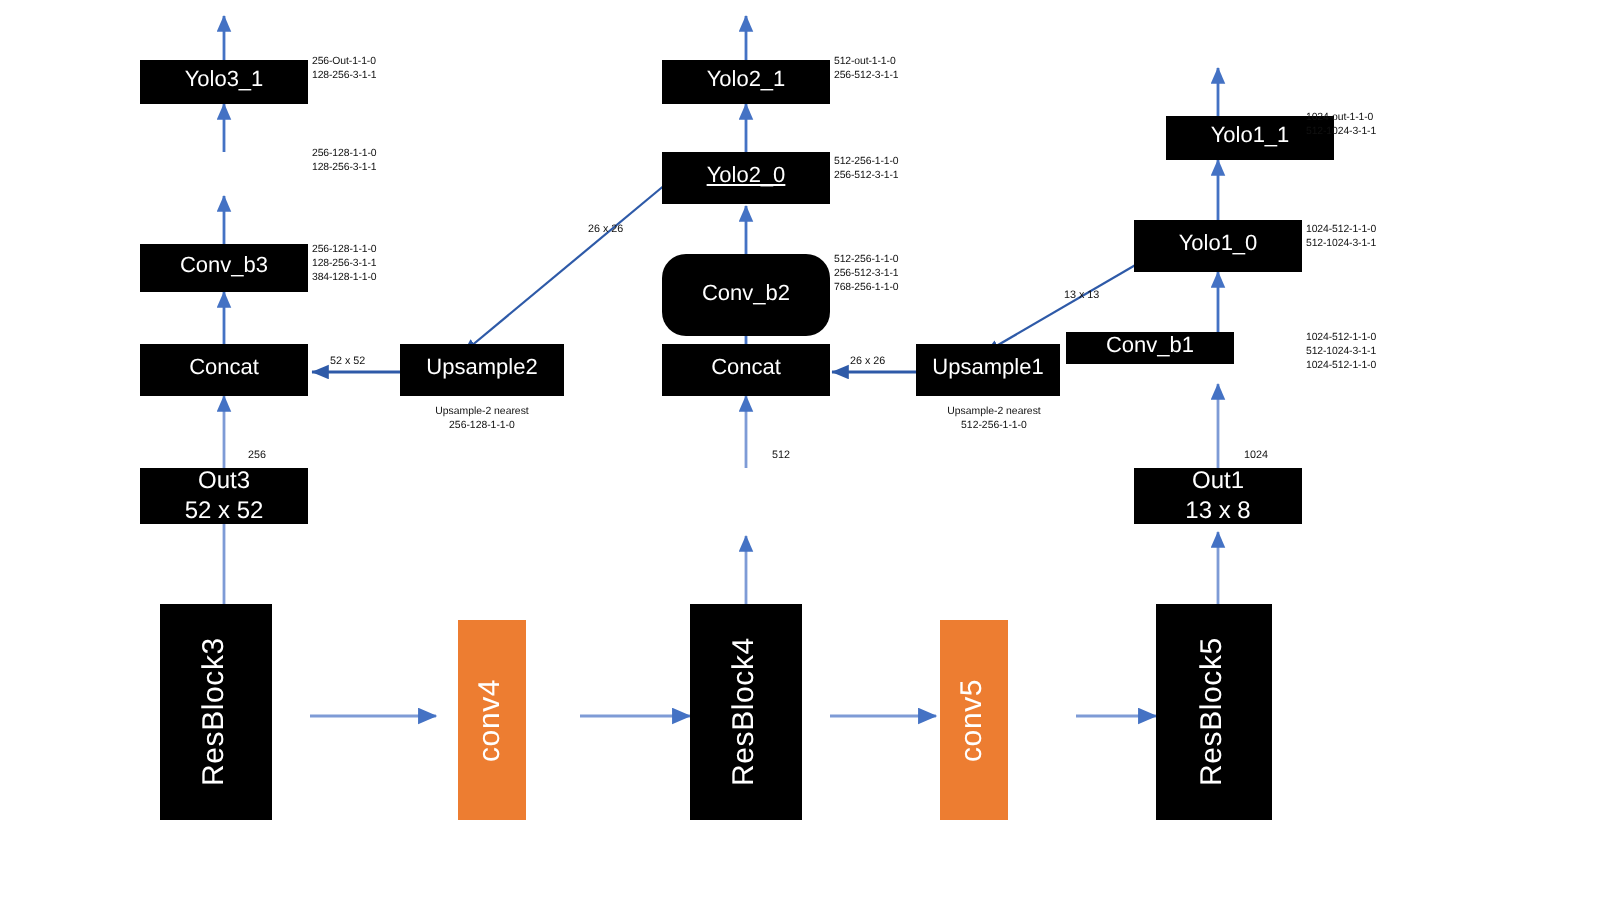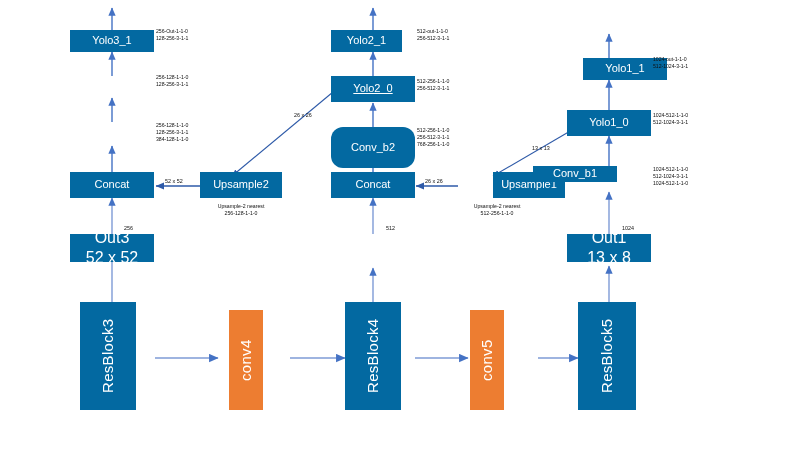--- a/index.html
+++ b/index.html
@@ -6,39 +6,39 @@
   body{
     width:800px;height:450px;
     background:#ffffff;
     font-family:"Liberation Sans", sans-serif;
     overflow:hidden;
     position:relative;
   }
   #canvas{position:absolute;left:0;top:0;width:800px;height:450px;}
   .node{
     position:absolute;
-    background:#0369a1;
+    background:#000000;
     color:#ffffff;
     display:flex;
     align-items:center;
     justify-content:center;
     text-align:center;
     font-size:11px;
     line-height:1.25;
     box-sizing:border-box;
     z-index:3;
   }
   .node.orange{background:#ED7D31;}
   .node.vert{
     writing-mode:vertical-rl;
     transform:rotate(180deg);
     font-size:15px;
     letter-spacing:0.3px;
   }
-  .node.big{font-size:16px;}
+  .node.big{font-size:12px;}
   .ann{
     position:absolute;
     font-size:5.2px;
     line-height:1.35;
     color:#111111;
     white-space:pre;
     z-index:4;
     letter-spacing:-0.05px;
   }
   .edgelabel{
@@ -109,55 +109,56 @@
     <line x1="609" y1="302" x2="609" y2="266" stroke="#7E9BD6" stroke-width="1.4" marker-end="url(#ah)"></line>
   </svg>
 
   <div class="node" style="left:70px;top:30px;width:84px;height:22px;">Yolo3_1</div>
   <div class="ann" style="left:156px;top:28px;">256-Out-1-1-0
 128-256-3-1-1</div>
 
   <div class="ann" style="left:156px;top:74px;">256-128-1-1-0
 128-256-3-1-1</div>
 
+  <div class="node" style="left:70px;top:122px;width:84px;height:24px;">Conv_b3</div>
   <div class="ann" style="left:156px;top:122px;">256-128-1-1-0
 128-256-3-1-1
 384-128-1-1-0</div>
 
   <div class="node" style="left:70px;top:172px;width:84px;height:26px;">Concat</div>
 
   <div class="node big" style="left:70px;top:234px;width:84px;height:28px;white-space:pre;">Out3
 52 x 52</div>
   <div class="edgelabel" style="left:124px;top:225px;">256</div>
 
   <div class="node" style="left:200px;top:172px;width:82px;height:26px;">Upsample2</div>
   <div class="caption" style="left:200px;top:203px;width:82px;">Upsample-2 nearest
 256-128-1-1-0</div>
 
   <div class="edgelabel" style="left:165px;top:178px;">52 x 52</div>
   <div class="edgelabel" style="left:294px;top:112px;">26 x 26</div>
 
-  <div class="node" style="left:331px;top:30px;width:71px;height:22px;">Yolo2_1</div>
+  <div class="node" style="left:331px;top:30px;width:84px;height:22px;">Yolo2_1</div>
   <div class="ann" style="left:417px;top:28px;">512-out-1-1-0
 256-512-3-1-1</div>
 
   <div class="node" style="left:331px;top:76px;width:84px;height:26px;text-decoration:underline;">Yolo2_0</div>
   <div class="ann" style="left:417px;top:78px;">512-256-1-1-0
 256-512-3-1-1</div>
 
   <div class="node" style="left:331px;top:127px;width:84px;height:41px;border-radius:12px;">Conv_b2</div>
   <div class="ann" style="left:417px;top:127px;">512-256-1-1-0
 256-512-3-1-1
 768-256-1-1-0</div>
 
   <div class="node" style="left:331px;top:172px;width:84px;height:26px;">Concat</div>
 
   <div class="edgelabel" style="left:386px;top:225px;">512</div>
 
-  <div class="node" style="left:458px;top:172px;width:72px;height:26px;margin-left:35px;">Upsample1</div>
+  <div class="node" style="left:458px;top:172px;width:72px;height:26px;">Upsample1</div>
   <div class="caption" style="left:456px;top:203px;width:82px;">Upsample-2 nearest
 512-256-1-1-0</div>
 
   <div class="edgelabel" style="left:425px;top:178px;">26 x 26</div>
   <div class="edgelabel" style="left:532px;top:145px;">13 x 13</div>
 
   <div class="node" style="left:567px;top:58px;width:84px;height:22px;margin-left:16px;">Yolo1_1</div>
   <div class="ann" style="left:653px;top:56px;">1024-out-1-1-0
 512-1024-3-1-1</div>
 

